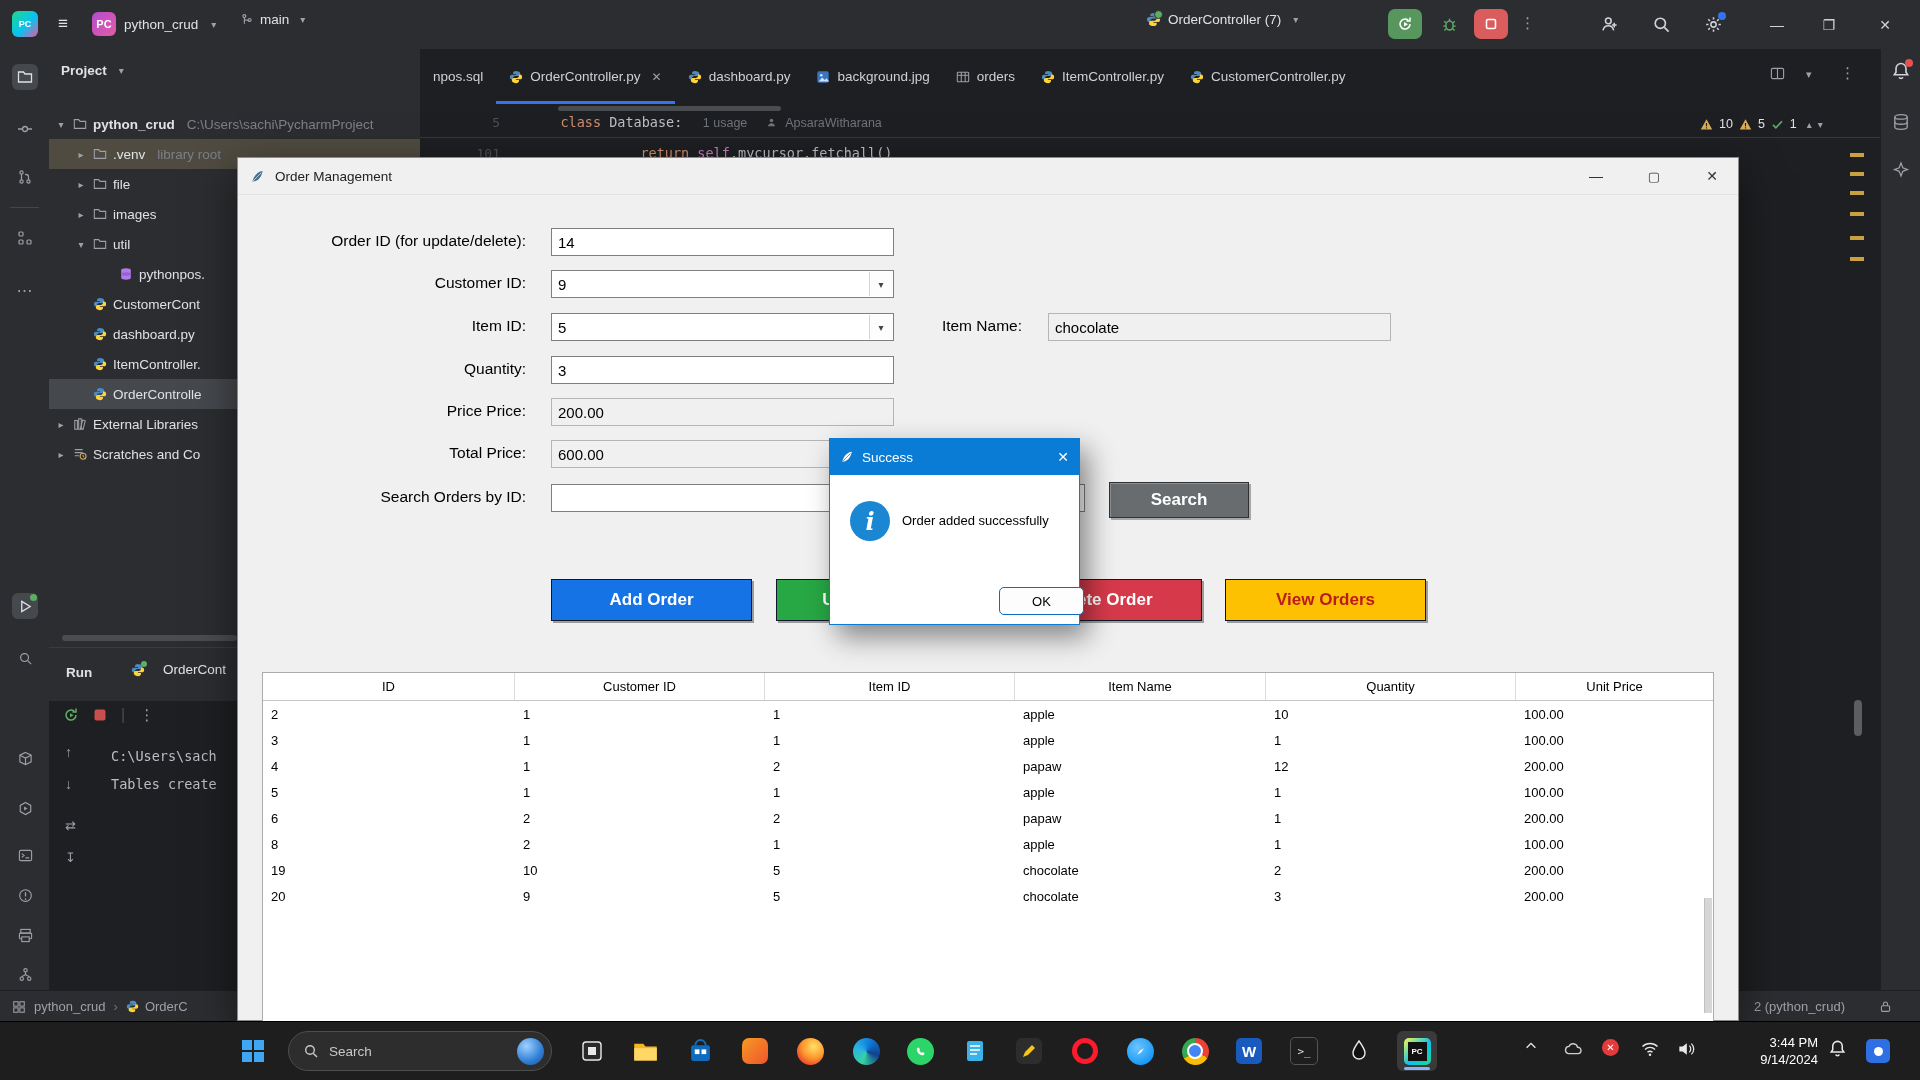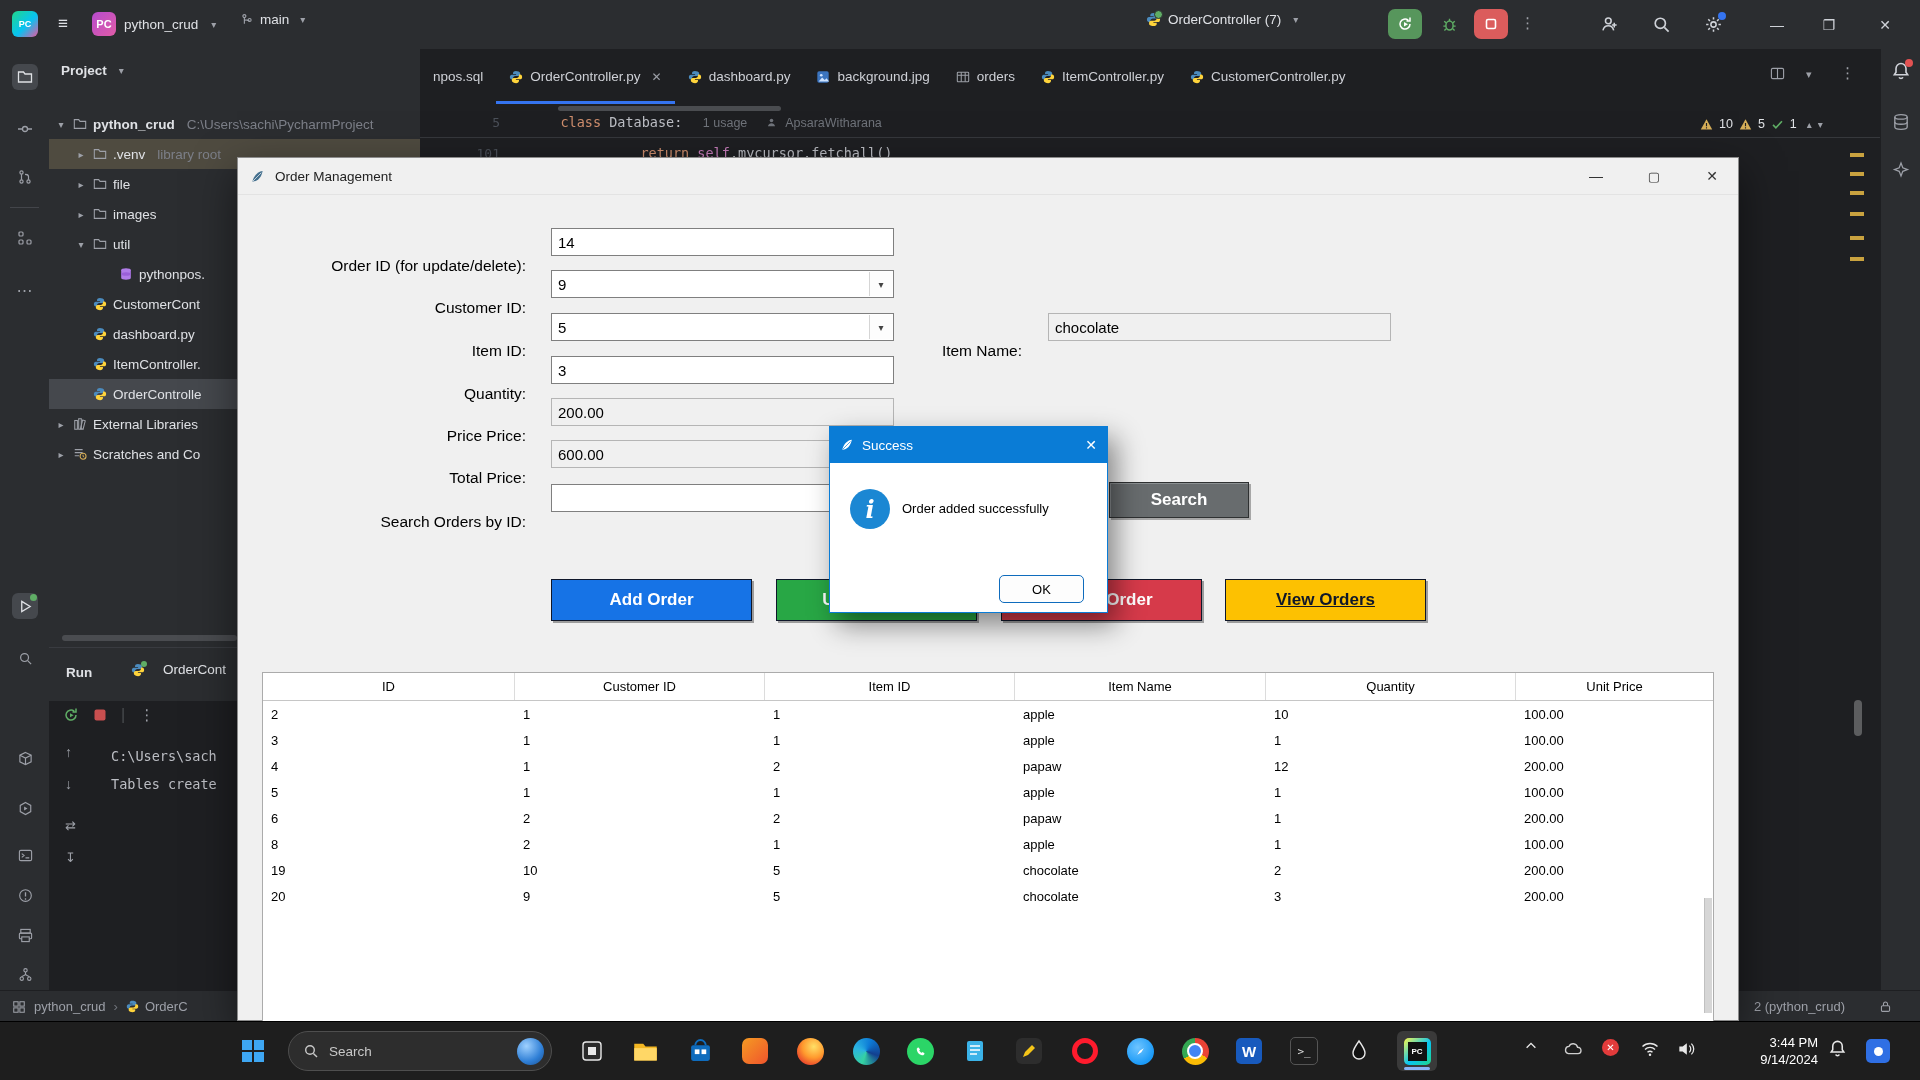--- a/index.html
+++ b/index.html
@@ -44,38 +44,38 @@
   .gut{color:#4b5059;font-family:"DejaVu Sans Mono",monospace;font-size:13px;text-align:right;width:80px;display:inline-block;}
   .code{font-family:"DejaVu Sans Mono",monospace;font-size:13.5px;color:#bcbec4;}
   .kw{color:#cf8e6d;}
   .selfkw{color:#c77dbb;}
   .dim2{color:#6f737a;font-size:12.5px;}
 
   
   #tkwin{left:237px;top:157px;width:1502px;height:864px;background:#f0f0f0;z-index:10;
          border:1px solid #8b8b8b;box-sizing:border-box;box-shadow:0 14px 40px rgba(0,0,0,.5);}
   #tktitle{left:0;top:0;width:100%;height:36px;background:#f0f0f0;border-bottom:1px solid #e3e3e3;}
-  .tk-label{position:absolute;left:0;width:288px;text-align:right;font-size:15.5px;color:#000;margin-top:25px;}
+  .tk-label{position:absolute;left:0;width:288px;text-align:right;font-size:15.5px;color:#000;}
   .tk-entry{position:absolute;left:313px;width:343px;height:28px;background:#fff;border:1px solid #7f7f7f;
             box-sizing:border-box;font-size:15px;color:#000;display:flex;align-items:center;padding-left:6px;}
   .tk-ro{background:#f0f0f0;border-color:#b5b5b5;}
   .combo-arrow{position:absolute;right:1px;top:1px;width:22px;height:24px;display:flex;align-items:center;justify-content:center;
                color:#444;font-size:10px;border-left:1px solid #d5d5d5;background:#fdfdfd;}
   .tk-btn{position:absolute;top:421px;width:201px;height:42px;display:flex;align-items:center;justify-content:center;
           font-size:17px;font-weight:bold;color:#fff;border:1px solid #0f172a;box-sizing:border-box;
           box-shadow:2px 2px 0 rgba(0,0,0,.35);}
   
   #tktable{position:absolute;left:24px;top:514px;width:1452px;height:444px;background:#fff;border:1px solid #ababab;box-sizing:border-box;}
   .thead{display:grid;grid-template-columns:252px 250px 250px 251px 250px 197px;height:27px;border-bottom:1px solid #c6c6c6;}
   .th{display:flex;align-items:center;justify-content:center;font-size:13px;color:#000;border-right:1px solid #dcdcdc;}
   .trow{display:grid;grid-template-columns:252px 250px 250px 251px 250px 197px;height:26px;}
   .td{display:flex;align-items:center;padding-left:8px;font-size:13px;color:#000;}
 
   
-  #dlg{left:829px;top:426px;width:279px;height:187px;background:#fff;z-index:20;
+  #dlg{left:829px;top:438px;width:251px;height:187px;background:#fff;z-index:20;
        border:1px solid #0a7cd6;box-sizing:border-box;box-shadow:8px 12px 26px rgba(0,0,0,.45);}
   #dlg-title{height:36px;background:#0a7cd6;display:flex;align-items:center;color:#fff;font-size:13.5px;padding:0 10px;gap:8px;}
   #dlg-ok{position:absolute;left:169px;top:148px;width:85px;height:28px;background:#fdfdfd;border:1.5px solid #0f6cbd;
           border-radius:5px;display:flex;align-items:center;justify-content:center;font-size:13px;color:#000;box-sizing:border-box;}
 
   
   #taskbar{left:0;top:1021px;width:1920px;height:59px;background:#1e1e1e;z-index:30;border-top:1px solid #000;}
   .tslot{position:absolute;top:9px;width:40px;height:40px;display:flex;align-items:center;justify-content:center;border-radius:6px;}
   .tray-ic{position:absolute;top:17px;display:flex;align-items:center;justify-content:center;color:#e8e8e8;}
 </style>
@@ -579,21 +579,21 @@
 
   <div class="tk-btn" style="left:313px;background:#1673e6;">
       <span>Add Order</span>
     </div>
   <div class="tk-btn" style="left:538px;background:#28a745;">
       <span>Update Order</span>
     </div>
   <div class="tk-btn" style="left:763px;background:#d63a4a;">
       <span>Delete Order</span>
     </div>
-  <div class="tk-btn" style="left:987px;background:#fdc101;color:#0f172a;text-decoration:underline;">
+  <div class="tk-btn" style="left:987px;background:#fdc101;color:#b91c1c;">
       <span>View Orders</span>
     </div>
 
   <div id="tktable">
     <div class="thead">
       <div class="th">ID</div>
       <div class="th">Customer ID</div>
       <div class="th">Item ID</div>
       <div class="th">Item Name</div>
       <div class="th">Quantity</div>

